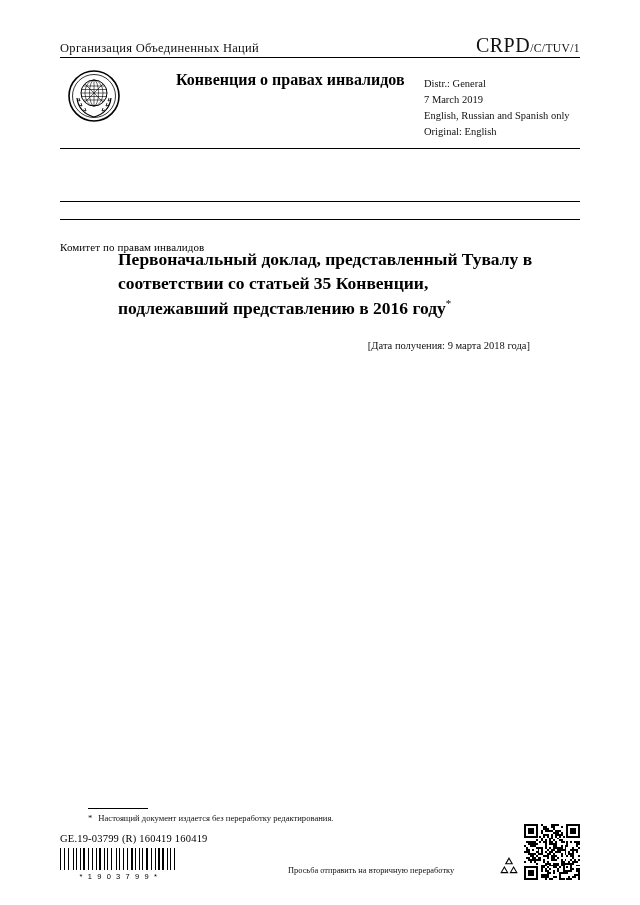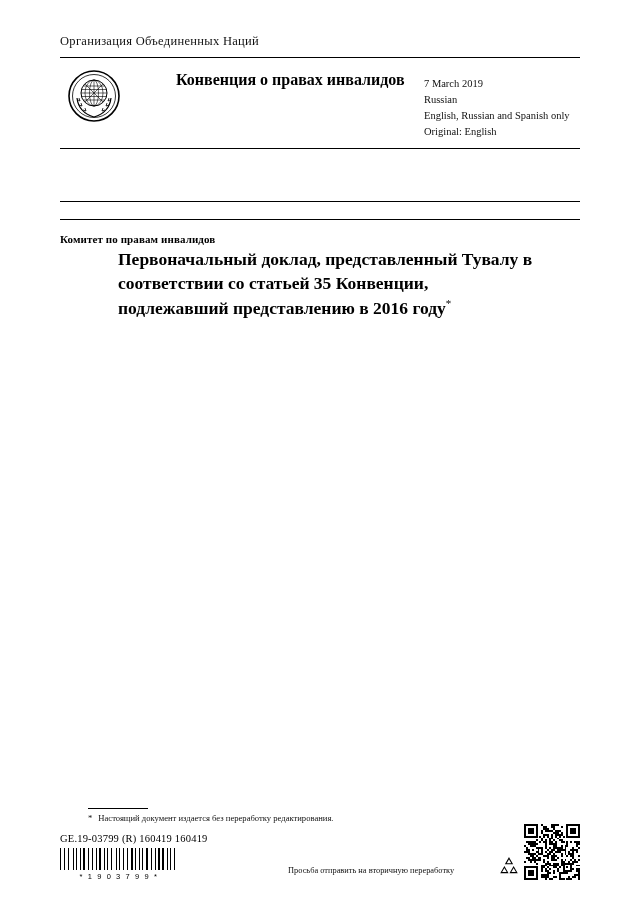--- a/index.html
+++ b/index.html
@@ -118,23 +118,23 @@
     font-family: "Liberation Serif", serif;
     font-size: 10.5px;
     line-height: 1.52;
     color: #111;
   }
 
   
   .committee {
     position: absolute;
     left: 60px;
-    top: 233px;
-    font-family: "Liberation Serif", serif;
-    font-weight: bold;
+    top: 241px;
+    font-family: "Liberation Serif", serif;
+    font-weight: normal;
     font-size: 11px;
     letter-spacing: 0.1px;
   }
 
   
   .doc-title {
     position: absolute;
     left: 118px;
     top: 248px;
     width: 420px;
@@ -250,20 +250,23 @@
   }
   .qr canvas, .qr svg { display: block; }
 </style>
 </head>
 <body>
 
 <div class="page">
 
   <div class="header-row">
     <div class="org-name">Организация Объединенных Наций</div>
+    <div class="symbol">
+      <span class="sym-main">CRPD</span><span class="sym-sub">/C/TUV/1</span>
+    </div>
   </div>
 
   <div class="rule-top"></div>
   <div class="rule-mid"></div>
   <div class="rule-thin"></div>
   <div class="rule-section"></div>
 
   <div class="emblem">
     <svg width="52" height="52" viewBox="0 0 52 52" xmlns="http://www.w3.org/2000/svg">
       <circle cx="26" cy="26" r="25" fill="none" stroke="#000" stroke-width="1.6"></circle>
@@ -292,32 +295,33 @@
         <line x1="35" y1="14" x2="17" y2="32"></line>
         <line x1="13.2" y1="19.5" x2="38.8" y2="19.5"></line>
         <line x1="13.2" y1="26.5" x2="38.8" y2="26.5"></line>
       </g>
     </svg>
   </div>
 
   <div class="conv-title">Конвенция о правах инвалидов</div>
 
   <div class="distr">
+    <div>Distr.: General</div>
     <div>7 March 2019</div>
-    <div>Russian</div>
     <div>English, Russian and Spanish only</div>
     <div>Original: English</div>
   </div>
 
   <div class="committee">Комитет по правам инвалидов</div>
 
   <div class="doc-title">
     <span>Первоначальный доклад, представленный Тувалу в соответствии со статьей 35 Конвенции, подлежавший представлению в 2016 году</span><span class="star">*</span>
   </div>
 
+  <div class="received">[Дата получения: 9 марта 2018 года]</div>
 
   <div class="fn-rule"></div>
   <div class="footnote">
     <span class="fstar">*</span><span>Настоящий документ издается без переработку редактирования.</span>
   </div>
 
   <div class="jobnum">GE.19-03799  (R)  160419  160419</div>
 
   <div class="barcode">
     <div class="bars" id="barcode-bars">

